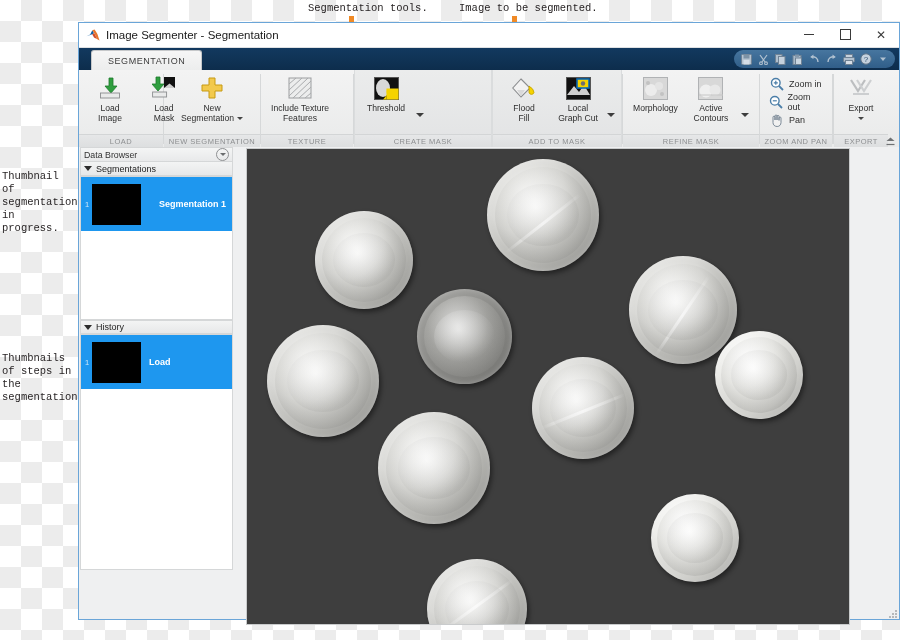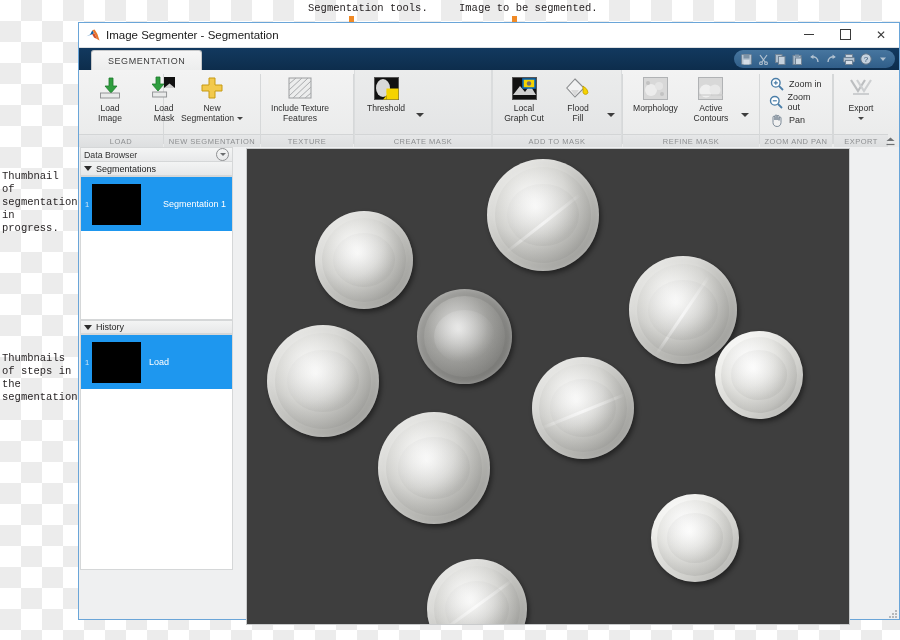--- a/index.html
+++ b/index.html
@@ -101,21 +101,21 @@
   .sec-header{height:14px;display:flex;align-items:center;padding:0 3px;background:linear-gradient(#f3f4f4,#e7e8e9);border:1px solid #d5d7d8;border-top:none;box-sizing:border-box;}
   .tri{width:0;height:0;border-left:4px solid transparent;border-right:4px solid transparent;border-top:5px solid #2b2b2b;margin-right:4px;}
   .sec-header .t{font-size:9px;color:#1e1e1e;}
 
   .listbox{background:#ffffff;border:1px solid #d5d7d8;box-sizing:border-box;overflow:hidden;}
   #seg-list{height:144px;}
   #hist-list{height:236px;}
   .litem{height:54px;display:flex;align-items:center;background:#1e97ef;position:relative;}
   .litem .num{width:10px;font-size:7.5px;color:#cfe8fb;text-align:center;margin-left:1px;}
   .litem .thumb{width:49px;height:41px;background:#000;}
-  .litem .nm{flex:1;text-align:right;padding-right:6px;font-size:9px;color:#fff;font-weight:normal;}
+  .litem .nm{flex:1;text-align:right;padding-right:6px;font-size:9px;color:#fff;font-weight:bold;}
 
   
   #canvas-area{flex:1;position:relative;background:#eff0f1;}
   #img-frame{position:absolute;left:11px;top:1px;width:604px;height:477px;background:#fff;border:1px solid #c9cbcc;box-sizing:border-box;}
   #coin-img{position:absolute;left:0;top:0;width:602px;height:475px;background:#3e3e3e;overflow:hidden;}
   .coin{position:absolute;border-radius:50%;
         background:radial-gradient(ellipse at 34% 30%, #f2f2f0 0%, #d9d9d6 38%, #b4b4b0 64%, #8e8e8b 86%, #6f6f6d 100%);
         box-shadow:2px 3px 5px rgba(0,0,0,.45), inset 0 0 6px rgba(255,255,255,.35);}
   .coin::before{content:"";position:absolute;left:7%;top:7%;right:7%;bottom:7%;border-radius:50%;
         background:radial-gradient(ellipse at 42% 36%, rgba(255,255,255,.55) 0%, rgba(200,200,196,.25) 45%, rgba(110,110,108,.35) 100%);}
@@ -316,39 +316,39 @@
           </div>
       </div>
       <div class="rgroup-label">CREATE MASK</div>
     </div>
 
     <div class="rgroup maskgrp" style="width:128px;">
       <div class="rgroup-items">
         <div class="rbtn">
           <div class="ic">
             <svg width="25" height="23" viewBox="0 0 25 23">
+              <path d="M9 2 L18 11 L9 20 L0.8 11 z" fill="#f2f2f2" stroke="#8b8d8f" stroke-width="1.1"></path>
+              <path d="M17 9 q5 3 5 6.5 a2.6 2.6 0 0 1 -5 0 q0 -3.5 0 -6.5 z" fill="#f5d300" stroke="#c09e00" stroke-width="0.8"></path>
+              <path d="M5 13 L13 13 L9 19 z" fill="#d9d9d9"></path>
+            </svg>
+          </div>
+          <div class="lb">Flood
+Fill</div>
+        </div>
+        <div class="rbtn">
+          <div class="ic">
+            <svg width="25" height="23" viewBox="0 0 25 23">
               <rect x="0.5" y="0.5" width="24" height="22" fill="#111" stroke="#555"></rect>
               <path d="M1 18 L8 9 L13 15 L18 8 L24 18 z" fill="#cfcfcf"></path>
               <rect x="11" y="2" width="12" height="9" fill="#f5d300" stroke="#0d6bb5" stroke-width="1.6"></rect>
               <circle cx="17" cy="6.5" r="2.2" fill="#6f6f6f"></circle>
             </svg>
           </div>
           <div class="lb">Local
 Graph Cut</div>
-        </div>
-        <div class="rbtn">
-          <div class="ic">
-            <svg width="25" height="23" viewBox="0 0 25 23">
-              <path d="M9 2 L18 11 L9 20 L0.8 11 z" fill="#f2f2f2" stroke="#8b8d8f" stroke-width="1.1"></path>
-              <path d="M17 9 q5 3 5 6.5 a2.6 2.6 0 0 1 -5 0 q0 -3.5 0 -6.5 z" fill="#f5d300" stroke="#c09e00" stroke-width="0.8"></path>
-              <path d="M5 13 L13 13 L9 19 z" fill="#d9d9d9"></path>
-            </svg>
-          </div>
-          <div class="lb">Flood
-Fill</div>
         </div>
         <div class="more-caret">
             <i></i>
           </div>
       </div>
       <div class="rgroup-label">ADD TO MASK</div>
     </div>
     <div class="gsep"></div>
 
     <div class="rgroup" style="width:136px;">

